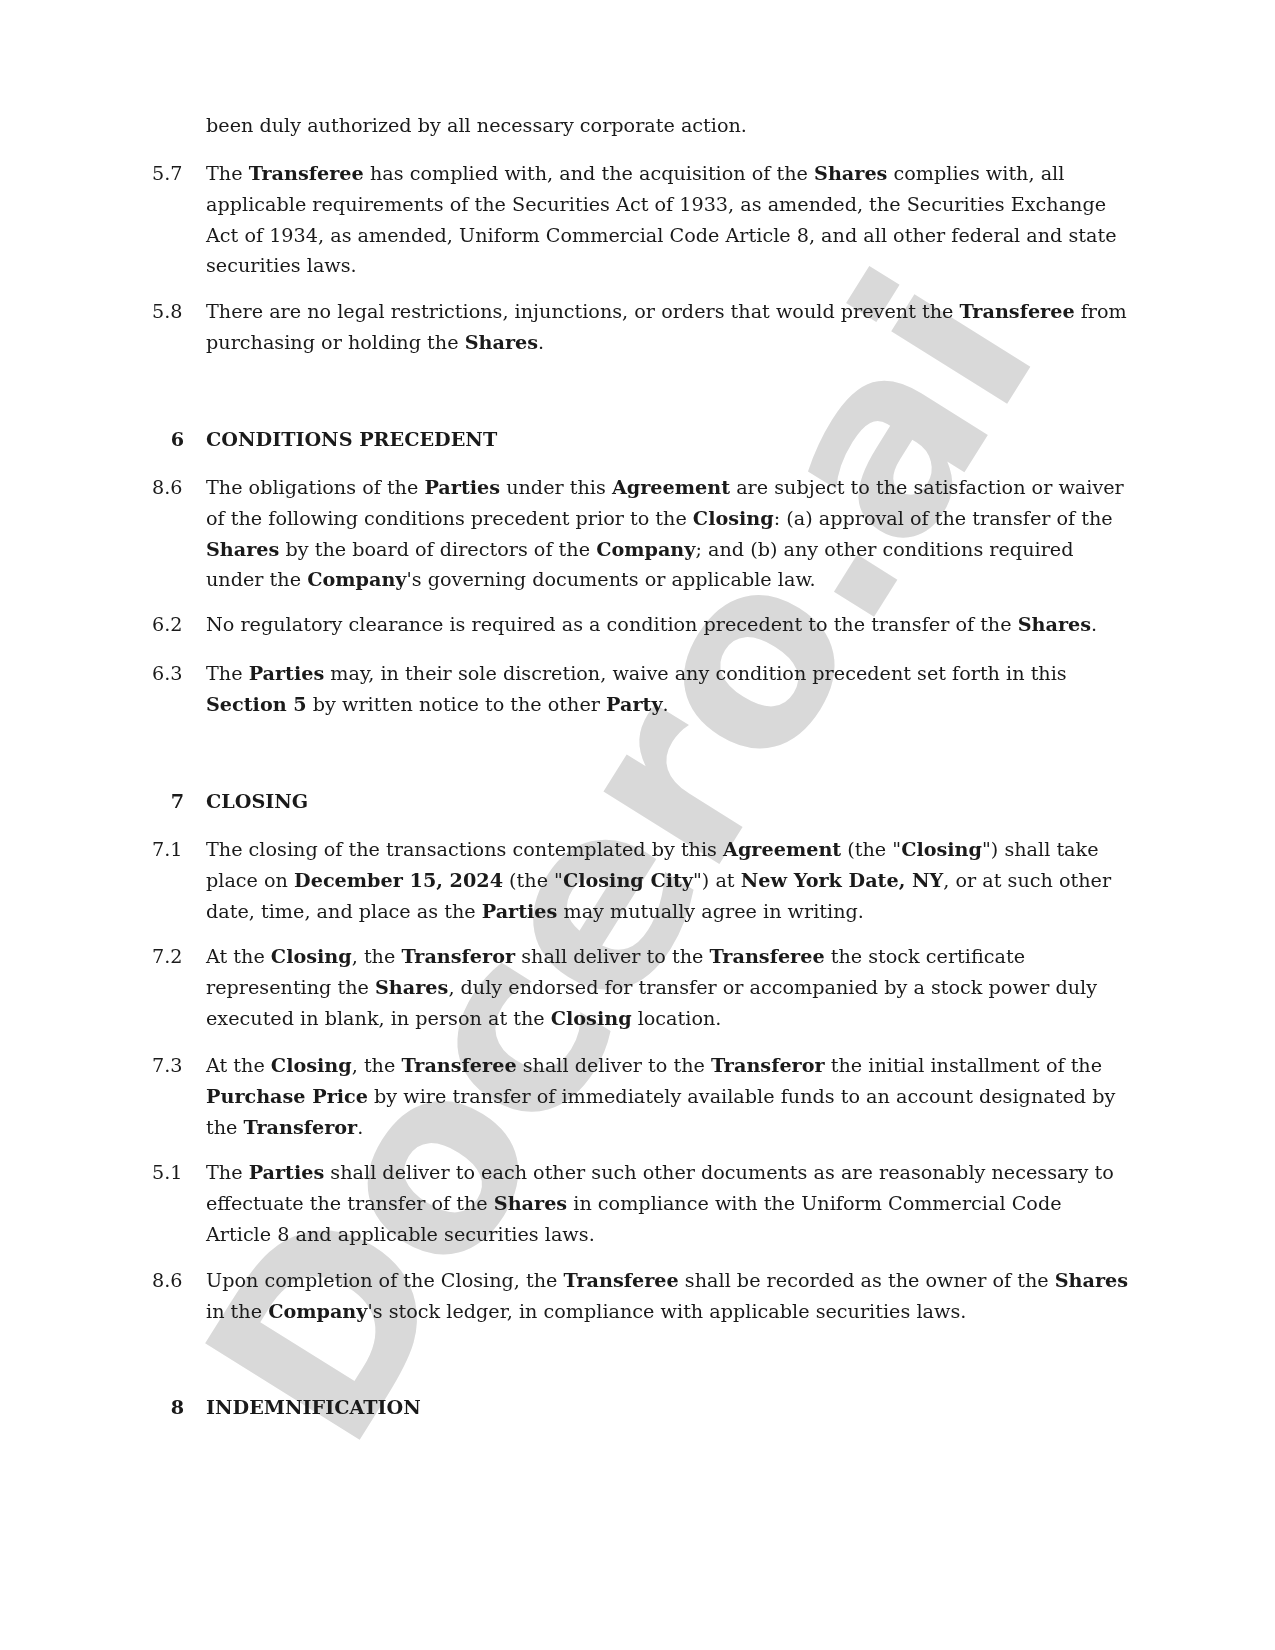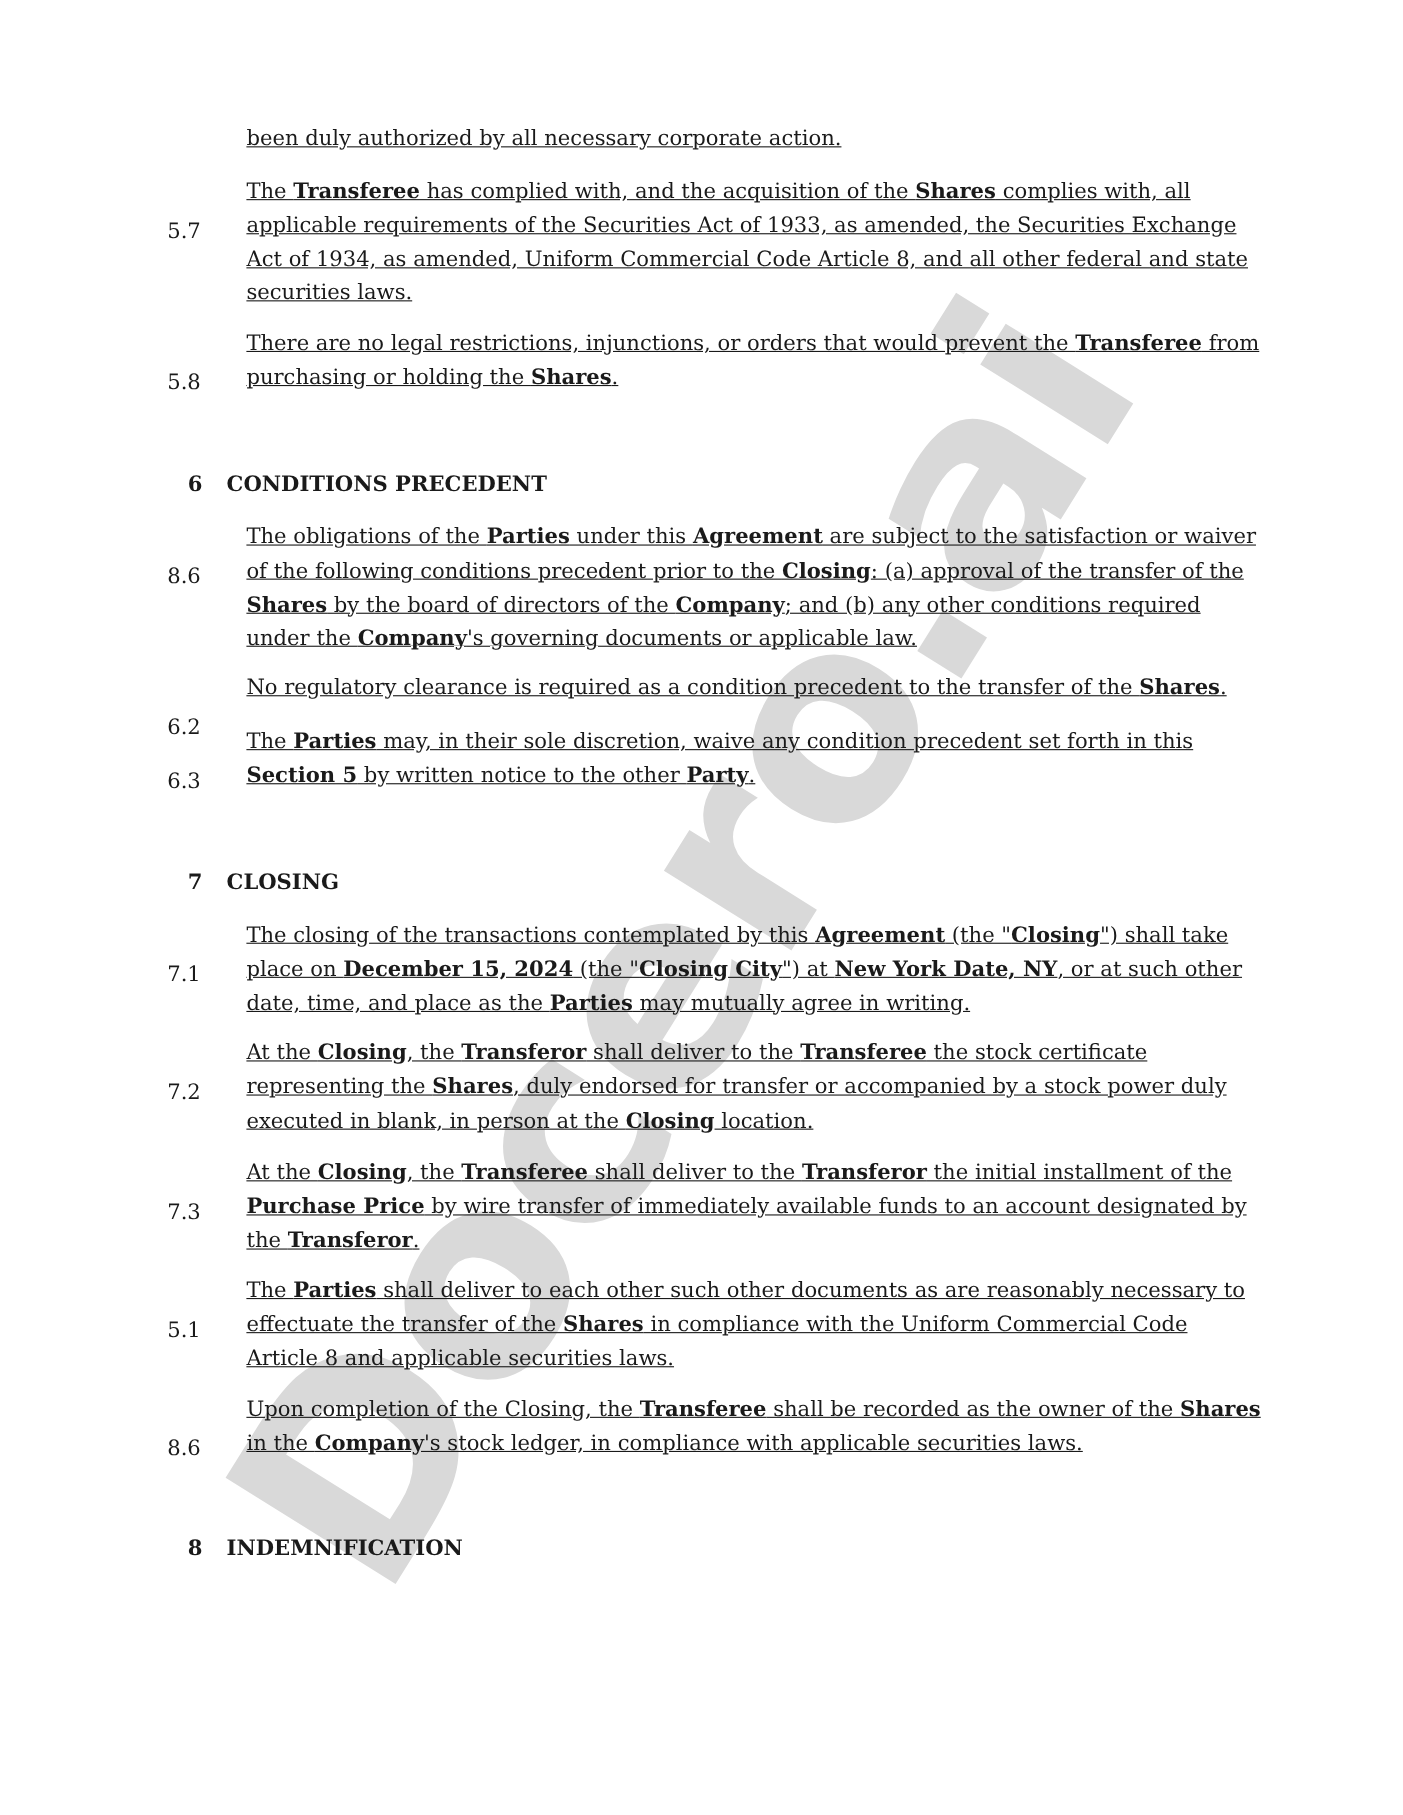--- a/index.html
+++ b/index.html
@@ -5,22 +5,22 @@
   html, body { margin: 0; padding: 0; background: #ffffff; }
   body { width: 1275px; height: 1650px; position: relative; overflow: hidden;
          font-family: "DejaVu Serif", "Liberation Serif", serif; color: #1a1a1a; }
   .page { position: absolute; left: 0; top: 0; width: 1275px; height: 1650px; }
   .watermark { position: absolute; left: 620px; top: 860px; transform: translate(-50%, -50%) rotate(-58deg);
                font-family: "DejaVu Sans", "Liberation Sans", sans-serif; font-weight: bold;
                font-size: 250px; color: #d9d9d9; white-space: nowrap; z-index: 0; letter-spacing: -4px;
                pointer-events: none; }
   .content { position: absolute; left: 0; top: 0; width: 1275px; z-index: 1; }
   .para { position: absolute; left: 152px; width: 980px; font-size: 19.2px; line-height: 30.8px; }
-  .para .num { position: absolute; left: 0; top: 0; width: 40px; margin-top: 36px; }
-  .para .text { position: absolute; left: 72px; width: 925px; text-decoration: underline; }
+  .para .num { position: absolute; left: 0; top: 0; width: 40px; }
+  .para .text { position: absolute; left: 54px; width: 925px; }
   .heading { position: absolute; left: 152px; font-size: 19.2px; font-weight: bold; line-height: 30px; }
   .heading .hnum { position: absolute; left: 0; width: 32px; text-align: right; }
   .heading .htext { position: absolute; left: 54px; white-space: nowrap; }
   b { font-weight: bold; }
 </style>
 </head>
 <body>
 
 <div class="page">
   <div class="watermark">Docero.ai</div>

